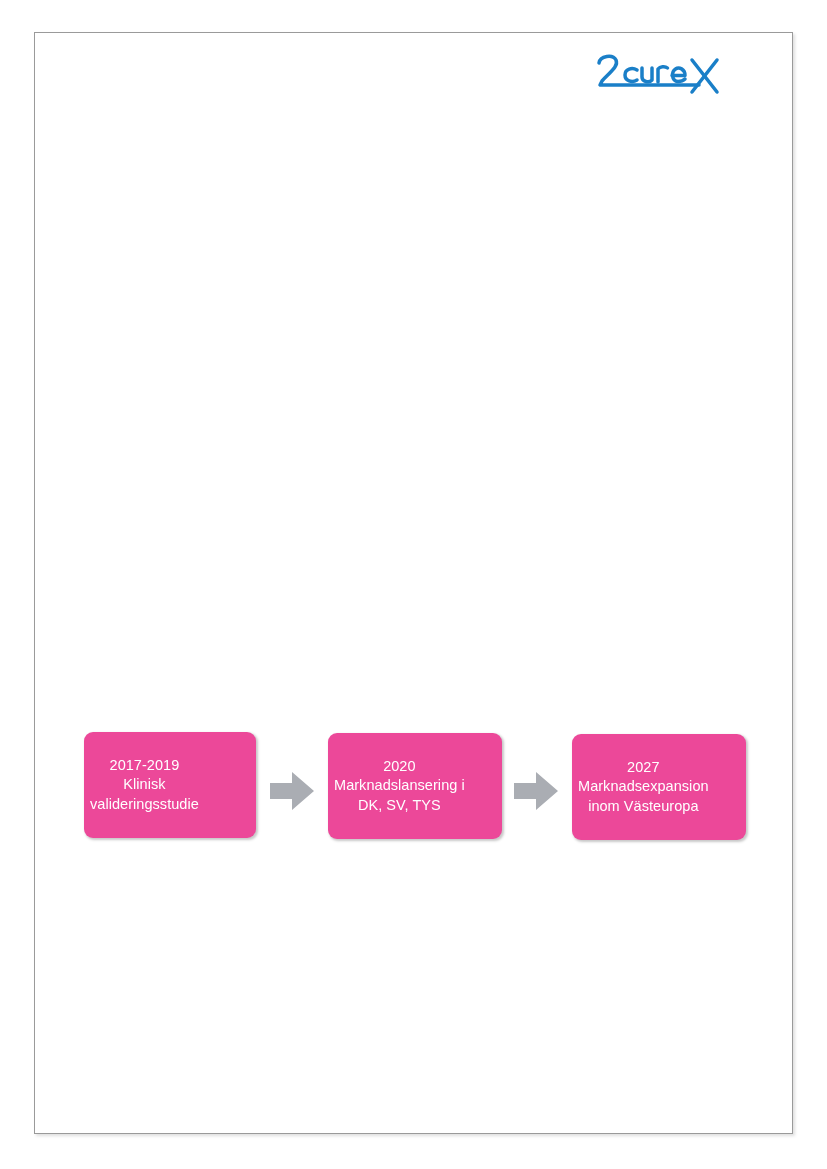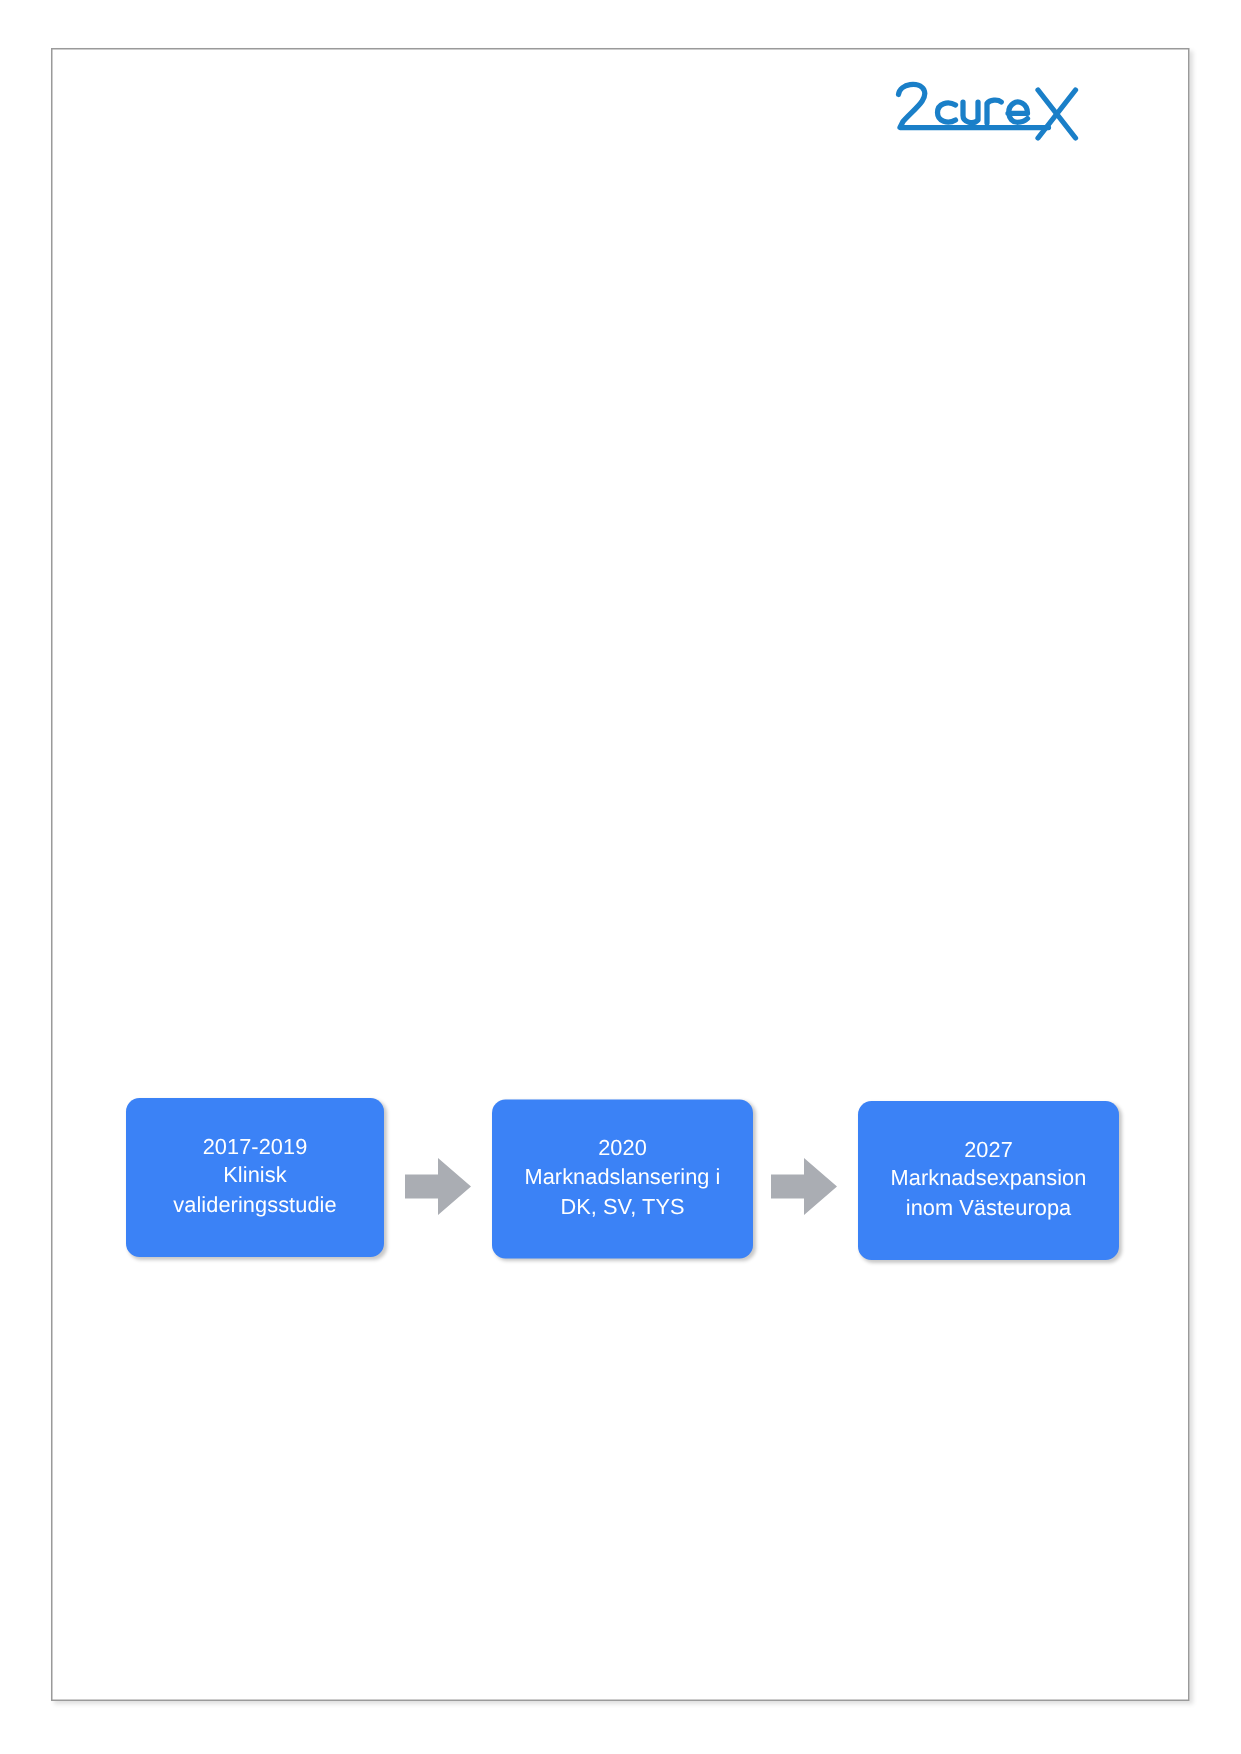--- a/index.html
+++ b/index.html
@@ -46,26 +46,25 @@
     left: 0;
     top: 699px;
     width: 757px;
     height: 130px;
   }
 
   .timeline-step {
     position: absolute;
     top: 0;
     height: 106px;
-    background: #3b82f6;
+    background: #ec4899;
     border-radius: 9px;
     box-shadow: 1.5px 1.5px 2.5px rgba(0,0,0,0.22);
     display: flex;
     align-items: center;
-    justify-content: center;
     box-sizing: border-box;
     padding: 0 6px;
   }
   .step-text {
     color: #ffffff;
     font-size: 14.5px;
     line-height: 1.32;
     text-align: center;
     white-space: pre-line;
     letter-spacing: 0.05px;

